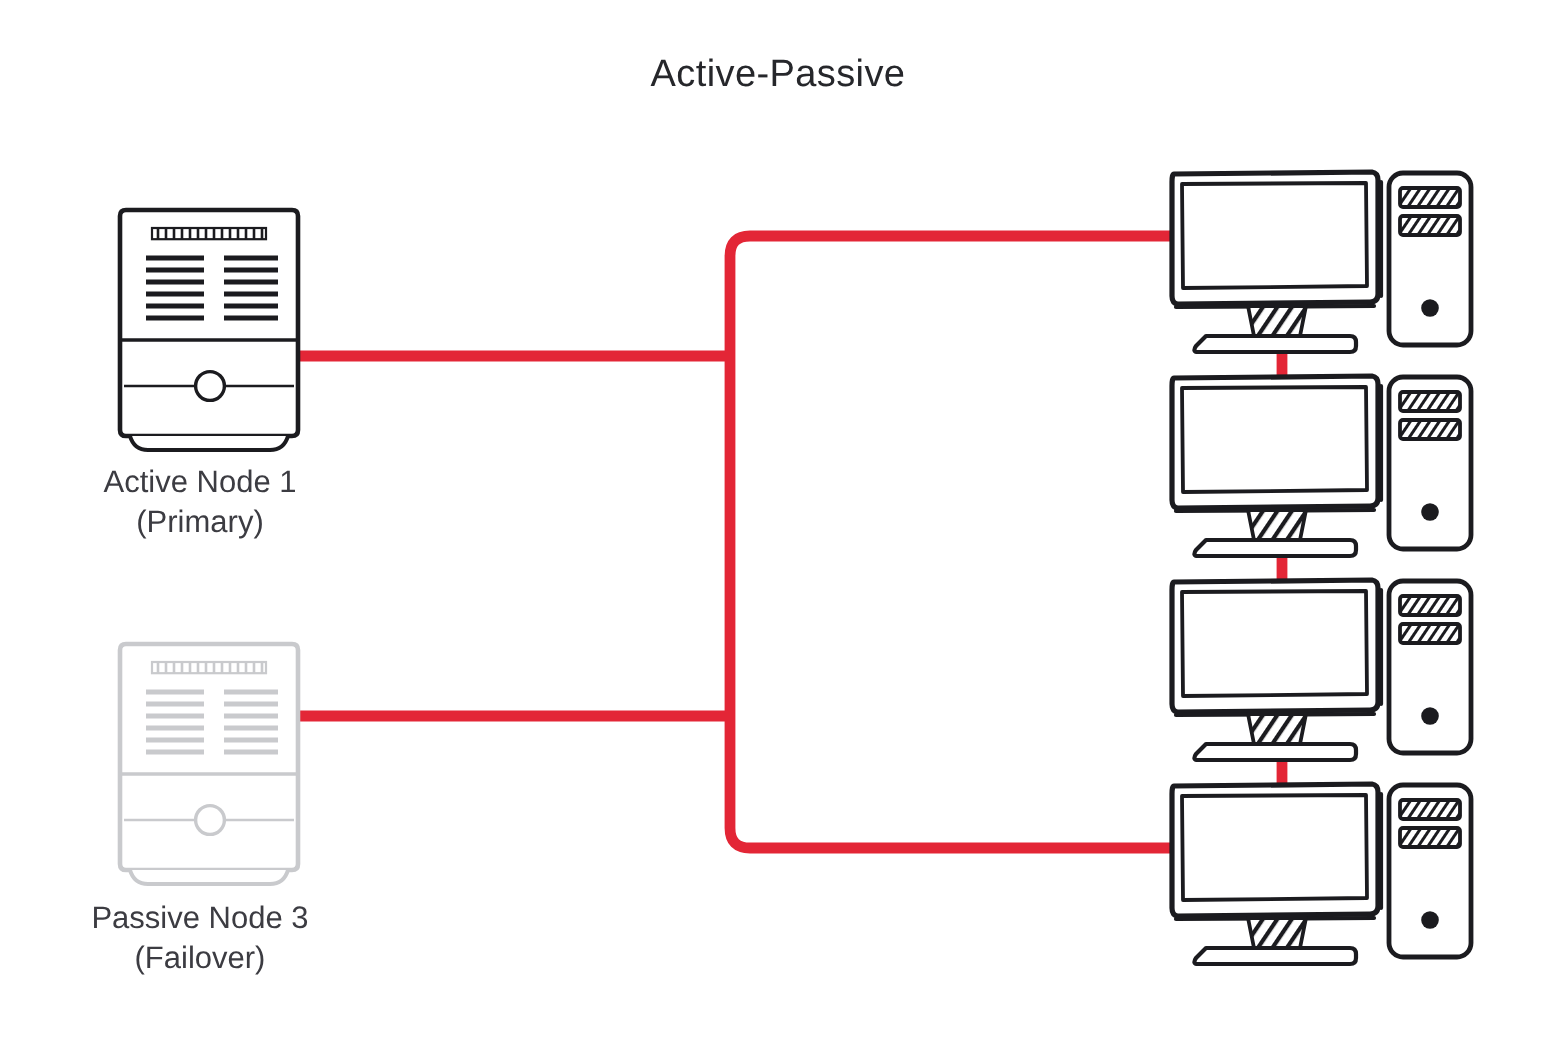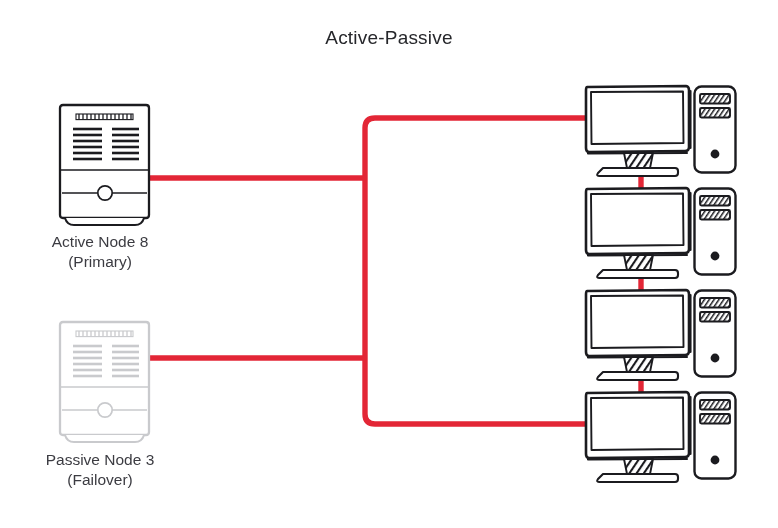--- a/index.html
+++ b/index.html
@@ -193,21 +193,21 @@
       <g transform="translate(583,390)">
           <use href="#desktop-monitor"></use>
         </g>
       <g transform="translate(692,390)">
           <use href="#client-tower"></use>
         </g>
     </g>
   </svg>
 
   <div class="node-label" id="label-active">
-    <span>Active Node 8</span>
+    <span>Active Node 1</span>
     <span class="line2">(Primary)</span>
   </div>
 
   <div class="node-label" id="label-passive">
     <span>Passive Node 3</span>
     <span class="line2">(Failover)</span>
   </div>
 
 </div>
 

